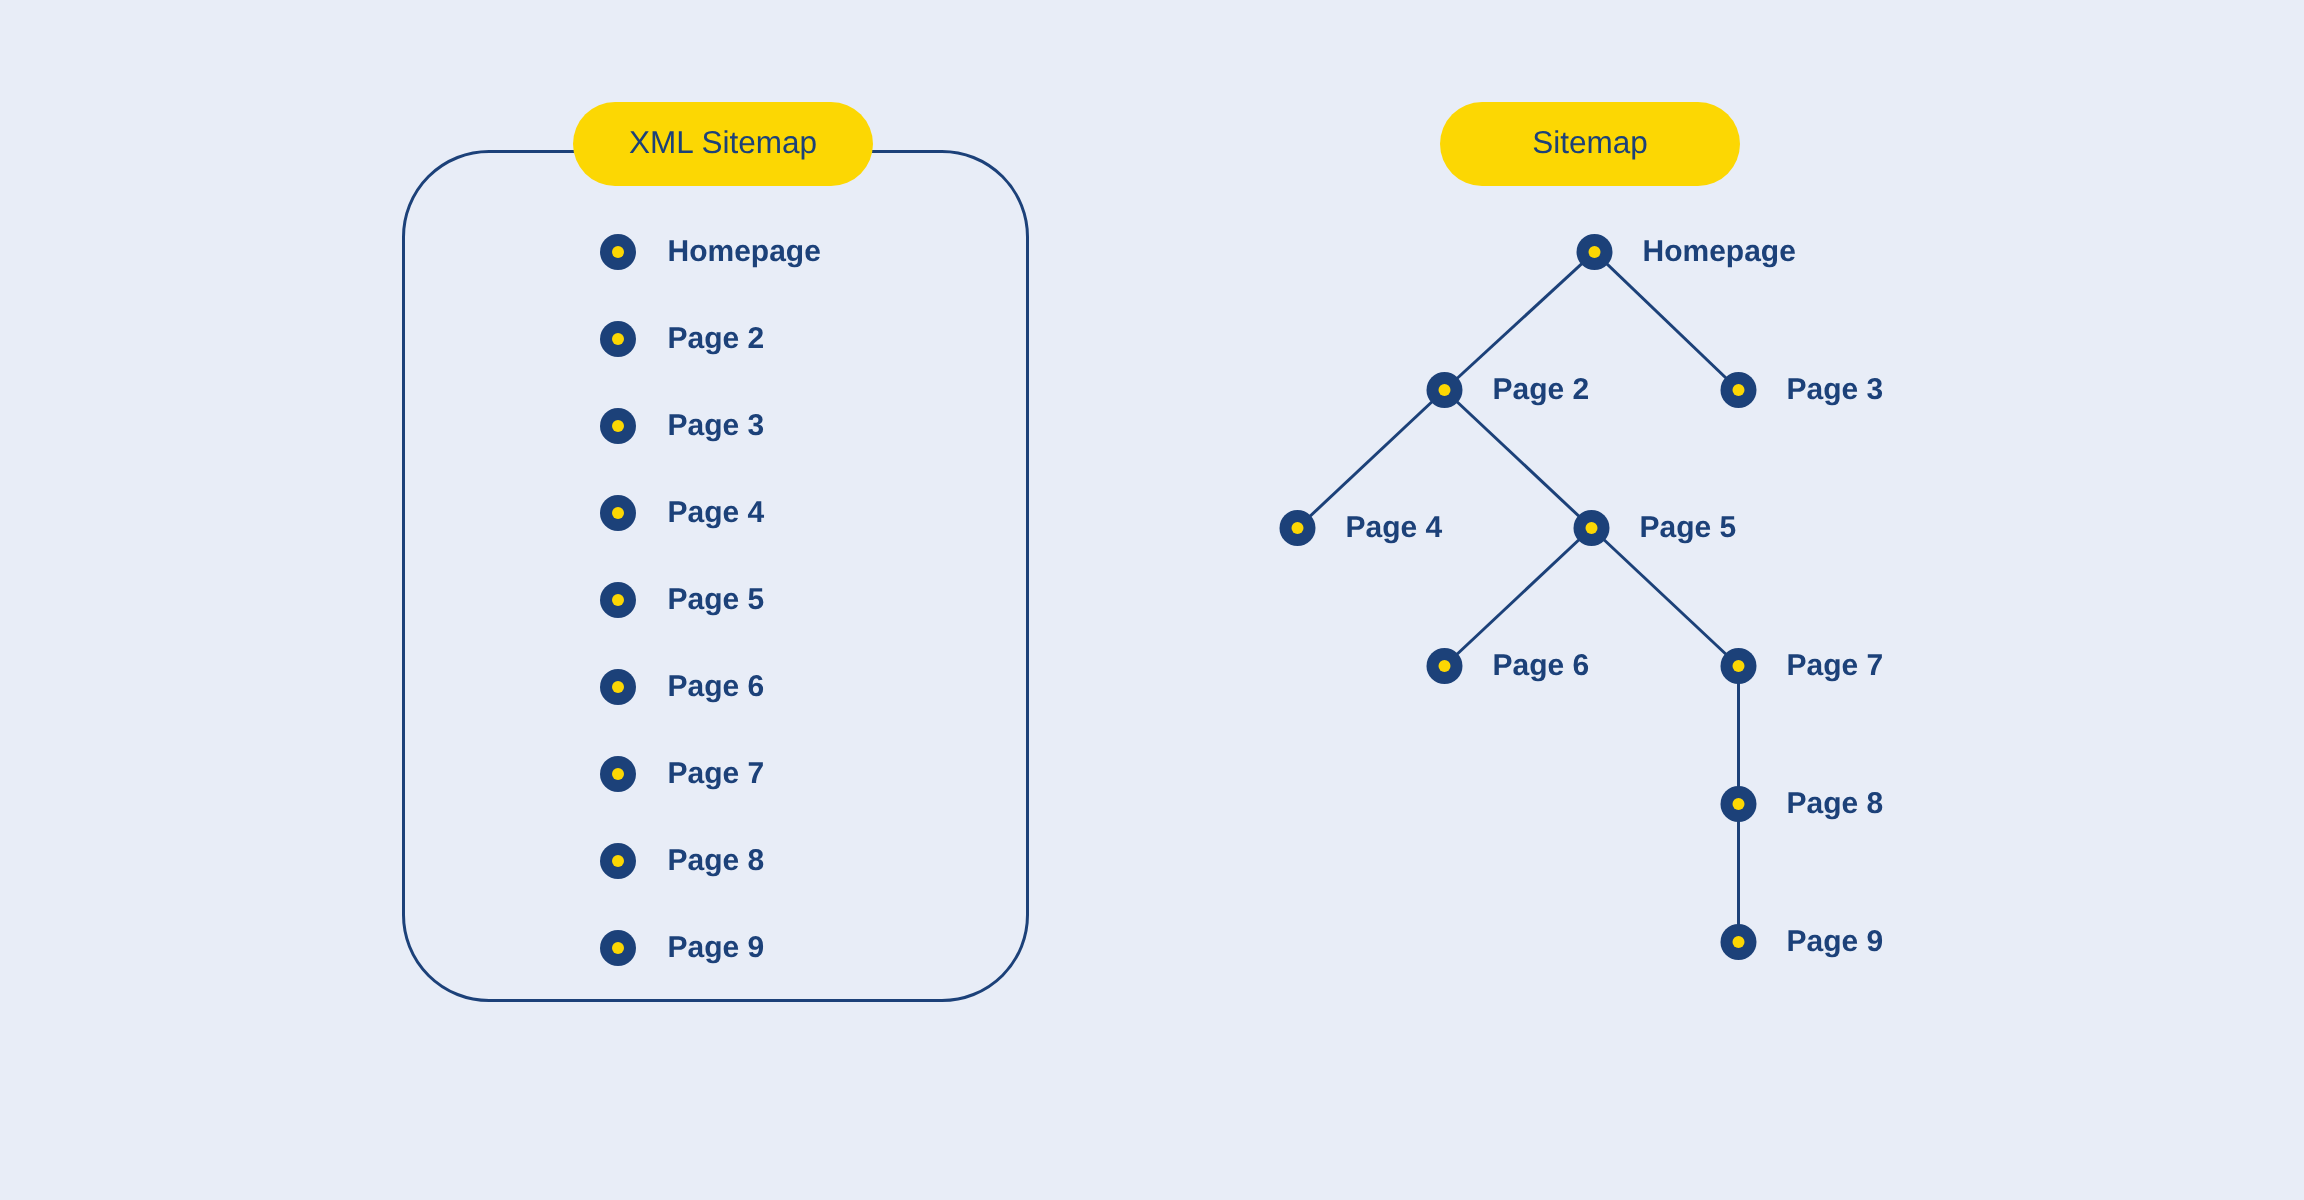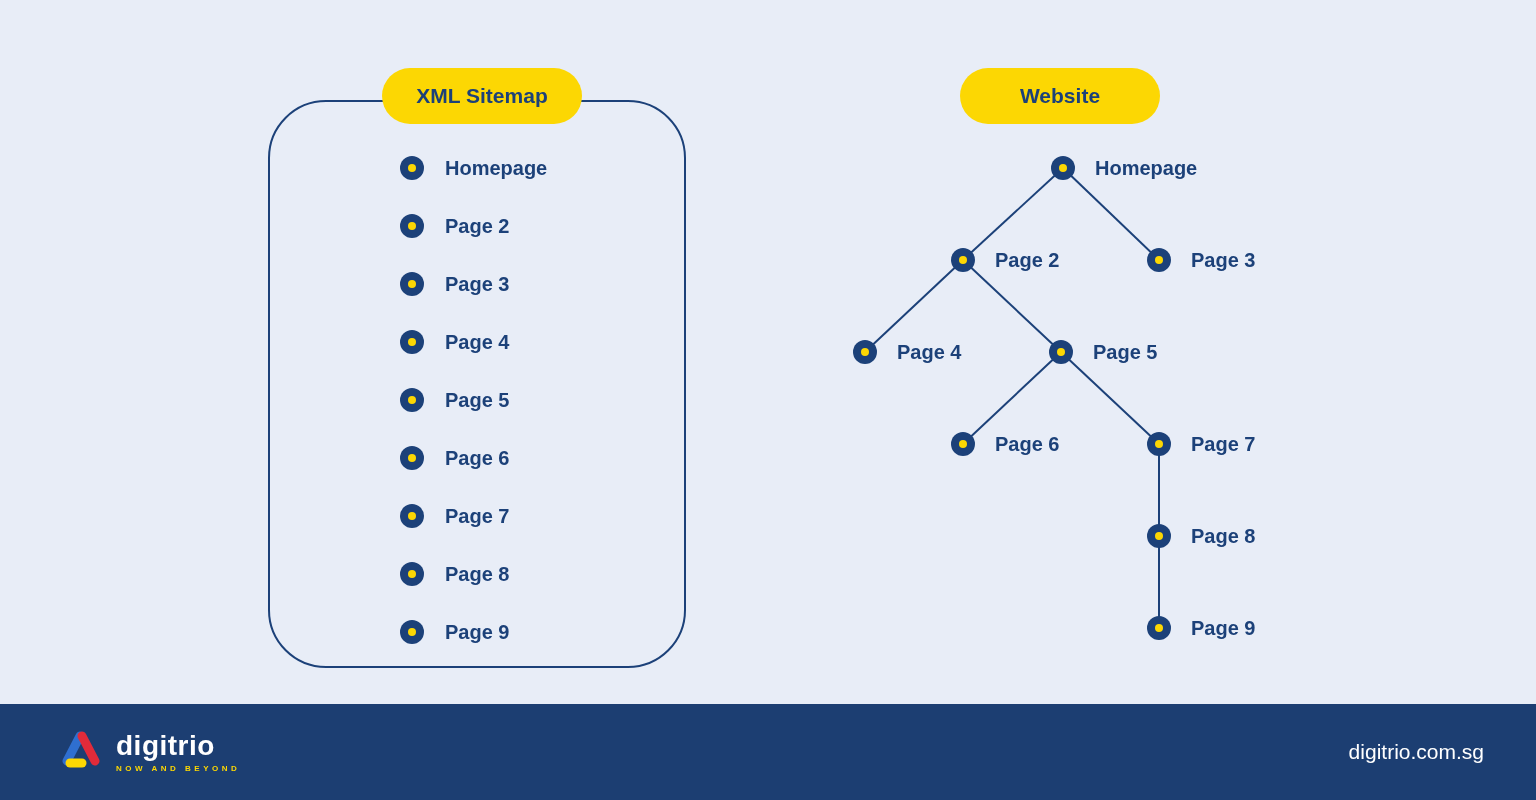--- a/index.html
+++ b/index.html
@@ -38,21 +38,21 @@
     height: 56px;
     min-width: 200px;
     padding: 0 34px;
     background: var(--yellow);
     border-radius: 28px;
     display: flex;
     align-items: center;
     justify-content: center;
     color: var(--navy);
     font-size: 21px;
-    font-weight: bold;
+    font-weight: normal;
     white-space: nowrap;
   }
   .pill.sitemap-pill { left: 382px; }
   .pill.website-pill { left: 960px; }
 
   .sitemap-list {
     position: absolute;
     left: 400px;
     top: 139px;
     list-style: none;
@@ -189,21 +189,21 @@
       <li class="sitemap-item">
         <span class="bullet"></span>
         <span class="item-label">Page 8</span>
       </li>
       <li class="sitemap-item">
         <span class="bullet"></span>
         <span class="item-label">Page 9</span>
       </li>
     </ul>
 
-  <div class="pill website-pill">Website</div>
+  <div class="pill website-pill">Sitemap</div>
   <svg id="tree-svg">
       <line x1="1063" y1="168" x2="963" y2="260"></line>
       <line x1="1063" y1="168" x2="1159" y2="260"></line>
       <line x1="963" y1="260" x2="865" y2="352"></line>
       <line x1="963" y1="260" x2="1061" y2="352"></line>
       <line x1="1061" y1="352" x2="963" y2="444"></line>
       <line x1="1061" y1="352" x2="1159" y2="444"></line>
       <line x1="1159" y1="444" x2="1159" y2="536"></line>
       <line x1="1159" y1="536" x2="1159" y2="628"></line>
     </svg>
@@ -239,30 +239,14 @@
       <div class="tree-node" style="left: 1147px; top: 524px;">
         <span class="bullet"></span>
         <span class="node-label">Page 8</span>
       </div>
       <div class="tree-node" style="left: 1147px; top: 616px;">
         <span class="bullet"></span>
         <span class="node-label">Page 9</span>
       </div>
     </div>
 
-  <div class="footer">
-    <div class="brand">
-      <span>
-        <svg width="46" height="44" viewBox="0 0 46 44" aria-hidden="true">
-          <path d="M22 8 L9 33" stroke="#2f6fd0" stroke-width="9" stroke-linecap="round" fill="none"></path>
-          <path d="M24 8 L37 33" stroke="#e12b3a" stroke-width="9" stroke-linecap="round" fill="none"></path>
-          <path d="M12 35 L24 35" stroke="#fcd703" stroke-width="9" stroke-linecap="round" fill="none"></path>
-        </svg>
-      </span>
-      <span class="brand-text-wrap">
-        <span class="brand-name">digitrio</span>
-        <span class="brand-tagline">NOW AND BEYOND</span>
-      </span>
-    </div>
-    <a class="footer-url" href="#">digitrio.com.sg</a>
-  </div>
 
 </div>
 
 </body></html>

